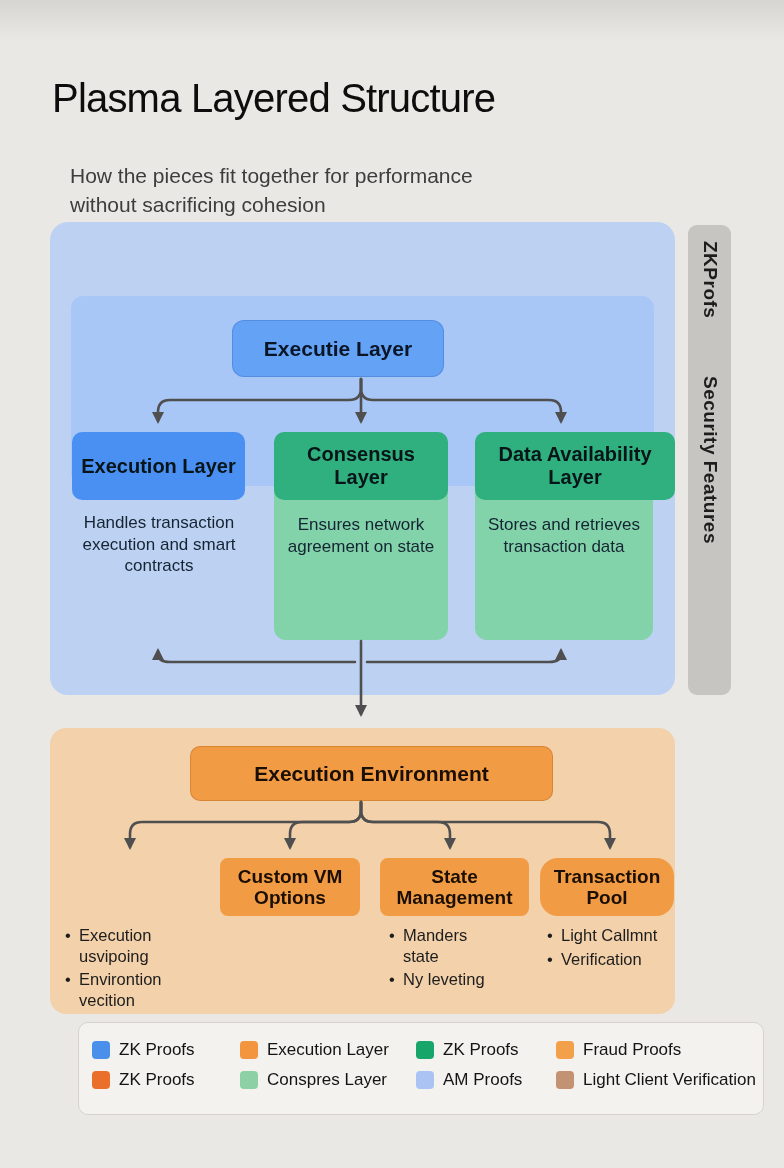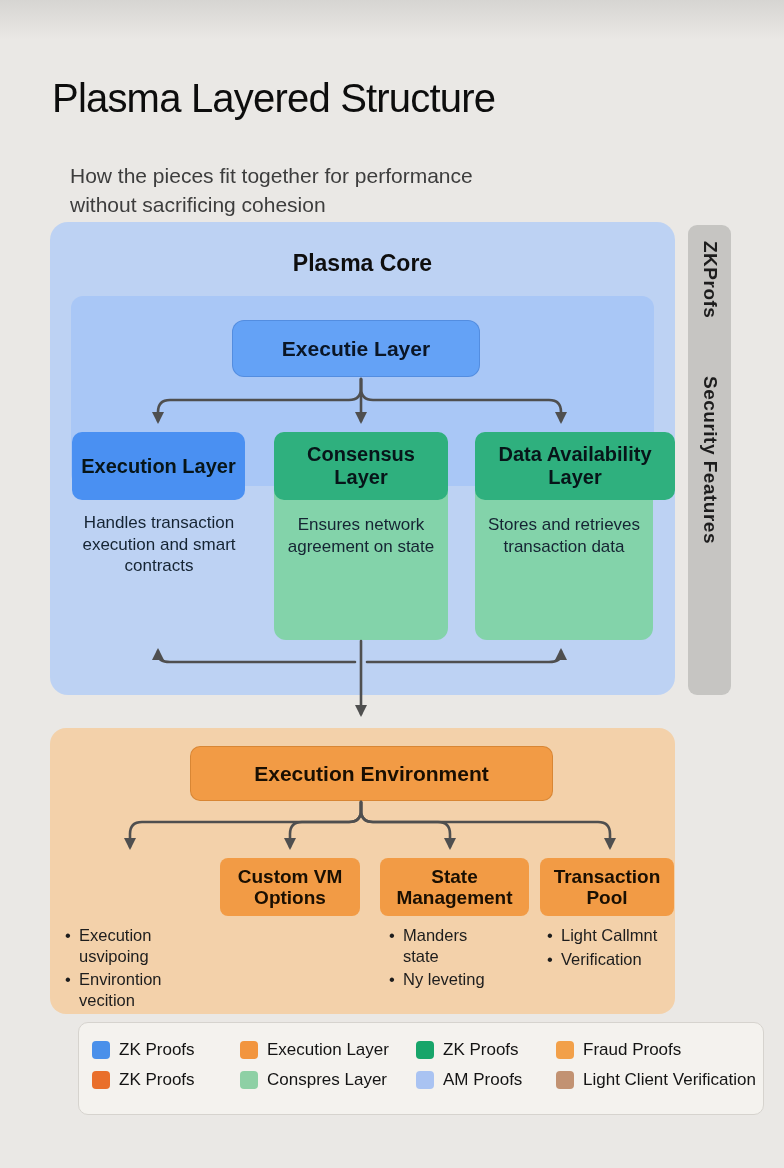--- a/index.html
+++ b/index.html
@@ -13,21 +13,21 @@
   .page-subtitle{position:absolute;left:52px;top:144px;width:470px;font-size:21px;
     line-height:1.38;color:#3d3d3d;margin:18px;}
 
   
   .plasma{position:absolute;left:50px;top:222px;width:625px;height:473px;
     background:#bdd2f3;border-radius:18px;}
   .plasma-title{position:absolute;left:0;top:28px;width:100%;text-align:center;
     font-size:23px;font-weight:700;color:#0e0e0e;}
   .plasma-inner{position:absolute;left:21px;top:74px;width:583px;height:190px;
     background:#a9c7f6;border-radius:12px;}
-  .root-node{position:absolute;left:182px;top:98px;width:248px;height:57px;
+  .root-node{position:absolute;left:182px;top:98px;width:212px;height:57px;
     background:#64a2f6;border:1px solid rgba(30,80,160,.25);border-radius:12px;
     display:flex;align-items:center;justify-content:center;
     font-size:21px;font-weight:700;color:#0a1626;box-sizing:border-box;}
 
   .pc-panel{position:absolute;top:210px;height:208px;background:#83d3aa;border-radius:12px;}
   .pc-panel.p2{left:224px;width:174px;}
   .pc-panel.p3{left:425px;width:178px;}
 
   .pc-head{position:absolute;top:210px;height:68px;border-radius:10px;
     display:flex;align-items:center;justify-content:center;text-align:center;
@@ -89,21 +89,20 @@
 </head>
 <body>
 
 <div class="canvas">
 
   <h1 class="page-title">Plasma Layered Structure</h1>
   <p class="page-subtitle">How the pieces fit together for performance without sacrificing cohesion</p>
 
   <div class="plasma">
     <div class="plasma-inner"></div>
-    <div class="plasma-title">Plasma Core</div>
     <div class="root-node">Executie Layer</div>
 
     <div class="pc-panel p2"></div>
     <div class="pc-panel p3"></div>
 
     <div class="pc-head h1" style="background: rgb(74, 144, 242);">Execution Layer</div>
     <div class="pc-head h2" style="background: rgb(47, 176, 126);">Consensus Layer</div>
     <div class="pc-head h3" style="background: rgb(47, 176, 126);">Data Availability Layer</div>
 
     <div class="pc-desc d1">Handles transaction execution and smart contracts</div>
@@ -114,21 +113,21 @@
   <div class="side-rail">
     <span class="rail-label">ZKProfs</span>
     <span class="rail-label">Security Features</span>
   </div>
 
   <div class="exec-env">
     <div class="env-root">Execution Environment</div>
 
     <div class="ee-head e2" style="background: rgb(242, 155, 69);">Custom VM Options</div>
     <div class="ee-head e3" style="background: rgb(242, 155, 69);">State Management</div>
-    <div class="ee-head e4" style="background: rgb(242, 155, 69);">Transaction Pool</div>
+    <div class="ee-head e4" style="background: rgb(242, 155, 69); border-radius: 18px;">Transaction Pool</div>
 
     <ul class="ee-list l1">
       <li>Execution usvipoing</li>
       <li>Environtion vecition</li>
     </ul>
     <ul class="ee-list l3">
       <li>Manders state</li>
       <li>Ny leveting</li>
     </ul>
     <ul class="ee-list l4">

